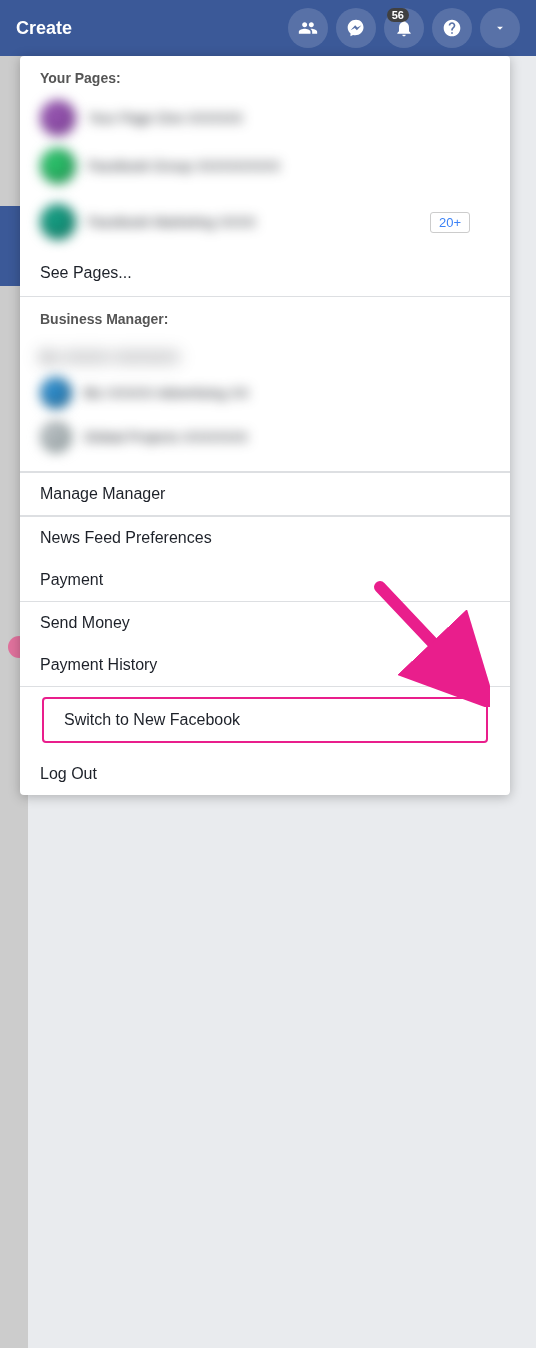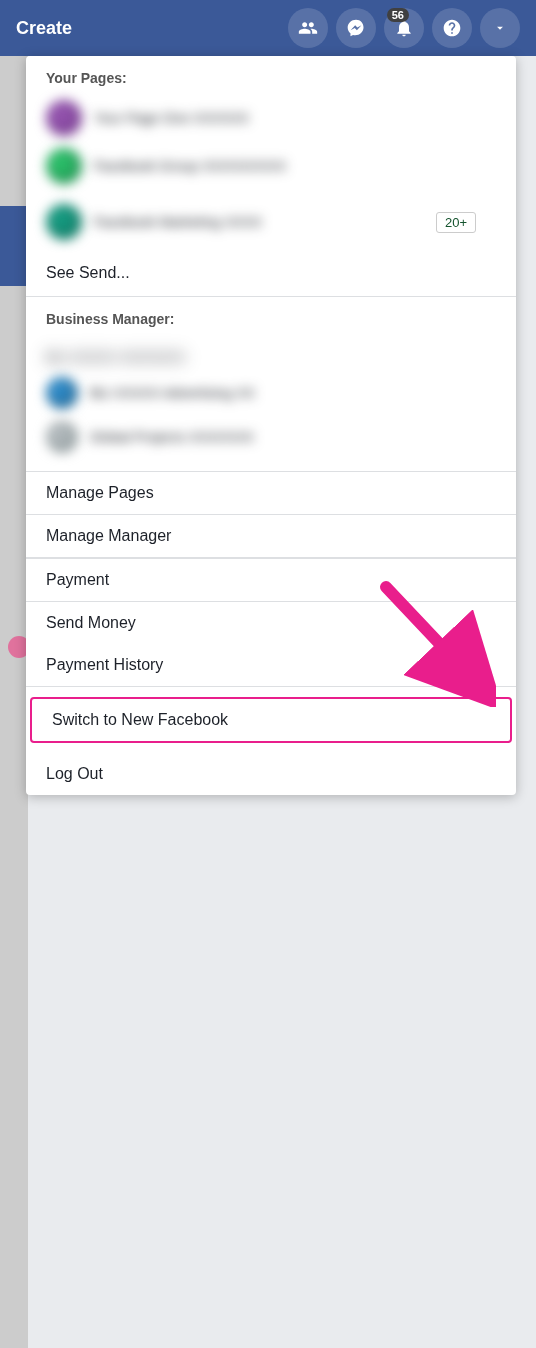--- a/index.html
+++ b/index.html
@@ -95,21 +95,21 @@
       width: 22px;
       height: 22px;
       border-radius: 50%;
       background: #e0729d;
     }
 
     
     .dropdown-panel {
       position: absolute;
       top: 56px;
-      right: 20px;
+      right: 26px;
       width: 490px;
       background: white;
       border-radius: 4px;
       box-shadow: 0 2px 12px rgba(0,0,0,0.25);
       z-index: 100;
       overflow: hidden;
     }
 
     
     .dropdown-panel::before {
@@ -165,21 +165,21 @@
       font-size: 14px;
       color: #1d2129;
       font-weight: 500;
     }
 
     .badge-more {
       border: 1px solid #ccc;
       padding: 2px 8px;
       border-radius: 3px;
       font-size: 13px;
-      color: #14532d;
+      color: #3b82f6;
       margin: 4px 20px 4px auto;
       display: block;
       width: fit-content;
       margin-left: auto;
       margin-right: 20px;
     }
 
     .see-more {
       padding: 10px 20px 14px;
       font-size: 16px;
@@ -209,21 +209,21 @@
 
     .switch-item {
       display: block;
       padding: 12px 20px;
       font-size: 16px;
       color: #1d2129;
       cursor: pointer;
       text-decoration: none;
       border: 2px solid #e91e8c;
       border-radius: 4px;
-      margin: 4px 4px;
+      margin: 4px 22px;
       background: white;
     }
 
   </style>
 </head>
 <body>
 
 <div class="header">
   <span class="header-create">Create</span>
 
@@ -290,21 +290,21 @@
   <div style="padding: 0 16px 8px;">
     <div class="page-item">
       <div class="page-avatar teal"></div>
       <div class="page-text">
         <div class="page-name">Facebook Marketing XXXX</div>
       </div>
       <span class="badge-more">20+</span>
     </div>
   </div>
 
-  <span class="see-more">See Send...</span>
+  <span class="see-more">See Pages...</span>
 
   <div class="divider"></div>
 
   <div class="section-label">Business Manager:</div>
 
   <div class="business-list">
     <div class="page-item">
       <div class="page-text">
         <div class="page-name" style="filter:blur(6px)">Biz XXXXX XXXXXXX</div>
       </div>
@@ -318,36 +318,36 @@
     <div class="page-item">
       <div class="page-avatar gray" style="width:32px;height:32px;"></div>
       <div class="page-text">
         <div class="page-name">Global Projects XXXXXXX</div>
       </div>
     </div>
   </div>
 
   <div class="divider"></div>
 
-  <a class="menu-item">
-    <span>Manage Pages</span>
-  </a>
 
   <div class="divider"></div>
 
   <a class="menu-item">
     <span>Manage Manager</span>
   </a>
 
   <div class="divider"></div>
 
 
   <div class="divider"></div>
 
 
+  <a class="menu-item">
+    <span>News Feed Preferences</span>
+  </a>
 
   <a class="menu-item">
     <span>Payment</span>
   </a>
 
   <div class="divider"></div>
 
   <a class="menu-item">
     <span>Send Money</span>
   </a>

